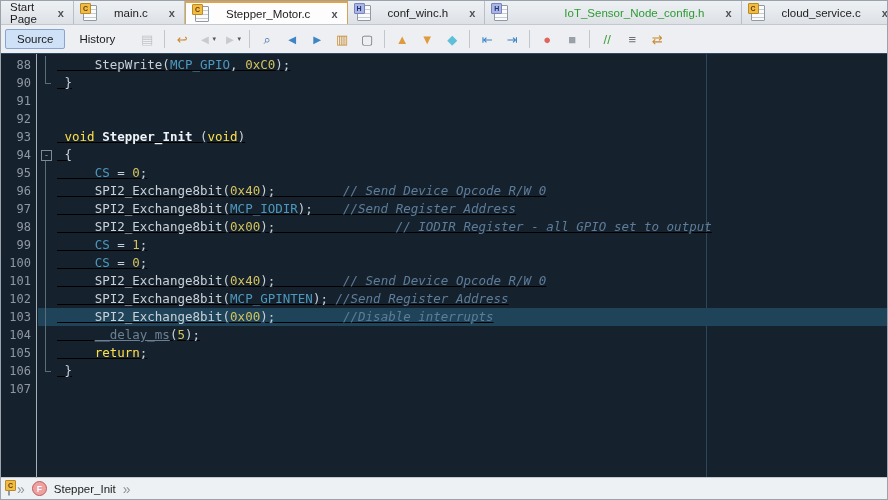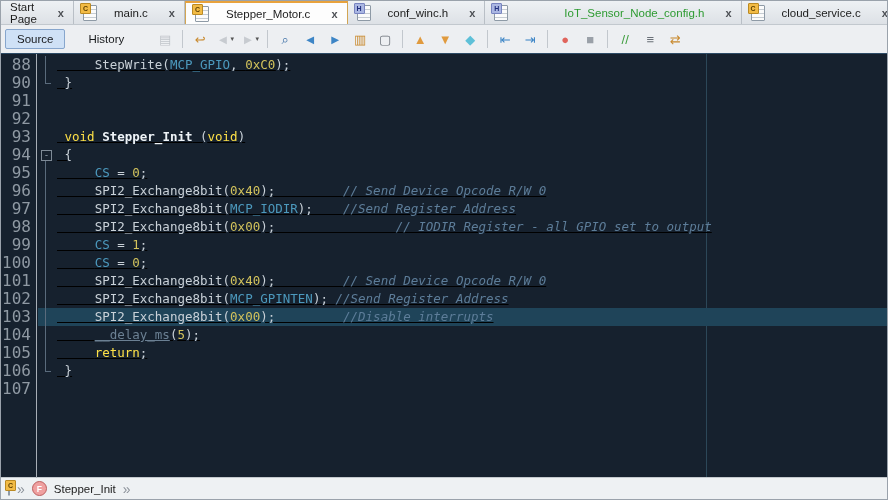--- a/index.html
+++ b/index.html
@@ -17,42 +17,42 @@
   .tclose{margin-left:4px;font-size:11px;color:#4c4f54;font-weight:bold;}
   .fileicon{position:relative;width:12px;height:14px;background:#fbfbfb;border:1px solid #8e9aa6;
        border-radius:1px;flex:none;
        background-image:repeating-linear-gradient(#fbfbfb 0 3px,#c6ccd2 3px 4px);}
   .badge{position:absolute;left:-4px;top:-3px;width:9px;height:9px;font-size:7px;font-weight:bold;
        line-height:9px;text-align:center;border-radius:1px;}
   .badge.bc{background:#f2bb45;color:#5d3f00;border:1px solid #bb8a23;}
   .badge.bh{background:#aab6e2;color:#202e7d;border:1px solid #7884c0;}
 
   
-  .toolbar{display:flex;align-items:center;height:28px;background:#edeff2;padding:0 4px;gap:11px;
+  .toolbar{display:flex;align-items:center;height:28px;background:#edeff2;padding:0 4px;gap:2px;
            border-bottom:1px solid #8fa3b5;}
   .srcbtn{font-family:"Liberation Sans",sans-serif;font-size:11.5px;color:#17191c;padding:3px 11px;
           background:transparent;border:1px solid transparent;border-radius:2px;}
   .srcbtn.sel{background:#cfe1f6;border:1px solid #87a6cd;}
   .tbicons{display:flex;align-items:center;gap:1px;margin-left:6px;}
   .tbtn{width:24px;height:22px;display:flex;align-items:center;justify-content:center;
         background:transparent;border:0;border-radius:2px;font-size:13px;padding:0;}
   .tbtn .gl{line-height:1;}
   .tbtn .caret{font-size:7px;color:#555;margin-left:1px;}
   .tbtn.dim .gl{opacity:.45;}
   .tsep{width:1px;height:18px;background:#c2c7cd;margin:0 4px;flex:none;}
 
   
   .editor{position:absolute;top:52px;left:0;right:0;bottom:21px;background:#16212e;overflow:hidden;
           border-top:1px solid #2d4b66;font-family:"DejaVu Sans Mono","Liberation Mono",monospace;
           font-size:12.5px;}
   .marginline{position:absolute;left:705px;top:0;bottom:0;width:1px;background:#2c4758;z-index:0;}
   .guttersep{position:absolute;left:35px;top:0;bottom:0;width:1px;background:#a7aeb6;z-index:3;}
   .lines{position:relative;z-index:1;padding-top:2px;}
   .row{display:flex;height:18px;line-height:18px;position:relative;}
-  .num{width:30px;flex:none;text-align:right;padding-right:6px;color:#8f99a3;font-size:16px;}
+  .num{width:30px;flex:none;text-align:right;padding-right:6px;color:#8f99a3;font-size:12px;}
   .body{flex:1;display:flex;margin-left:1px;text-decoration:underline;}
   .row.hl .body{background:#1f4459;}
   .fold{width:19px;flex:none;position:relative;}
   .fold.line::before{content:"";position:absolute;left:7px;top:0;bottom:0;width:1px;background:#5a6b7c;}
   .fold.end::before{content:"";position:absolute;left:7px;top:0;height:9px;width:1px;background:#5a6b7c;}
   .fold.end::after{content:"";position:absolute;left:7px;top:9px;width:6px;height:1px;background:#5a6b7c;}
   .fold.start::before{content:"-";position:absolute;left:3px;top:4px;width:9px;height:9px;
       border:1px solid #7e8a96;font-size:9px;line-height:8px;text-align:center;color:#9aa7b4;}
   .fold.start::after{content:"";position:absolute;left:7px;top:15px;bottom:0;width:1px;background:#5a6b7c;}
   .code{white-space:pre;flex:1;color:#c9d1d8;}

